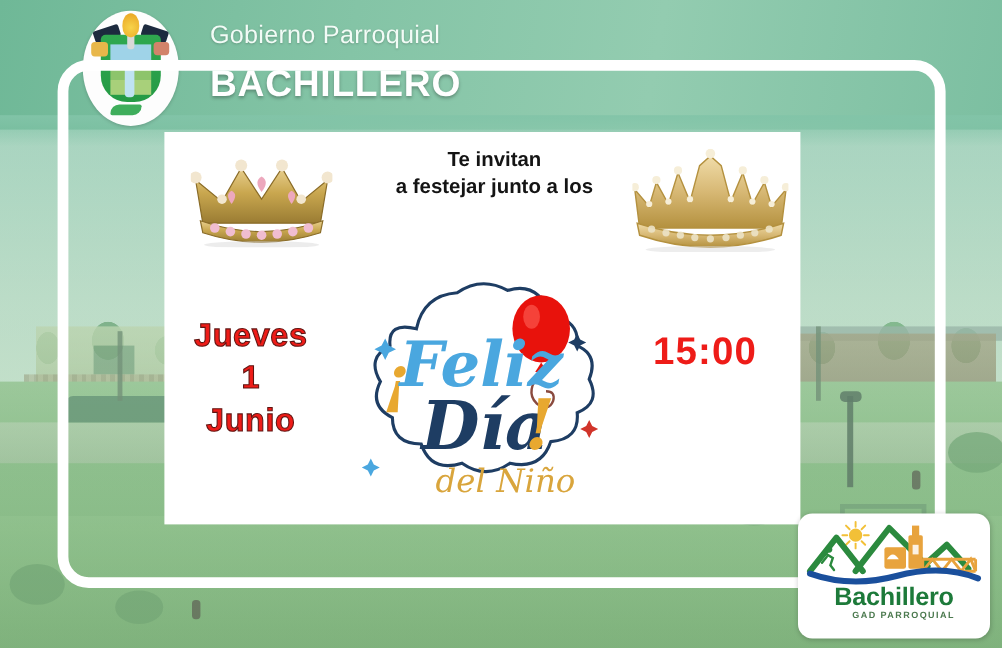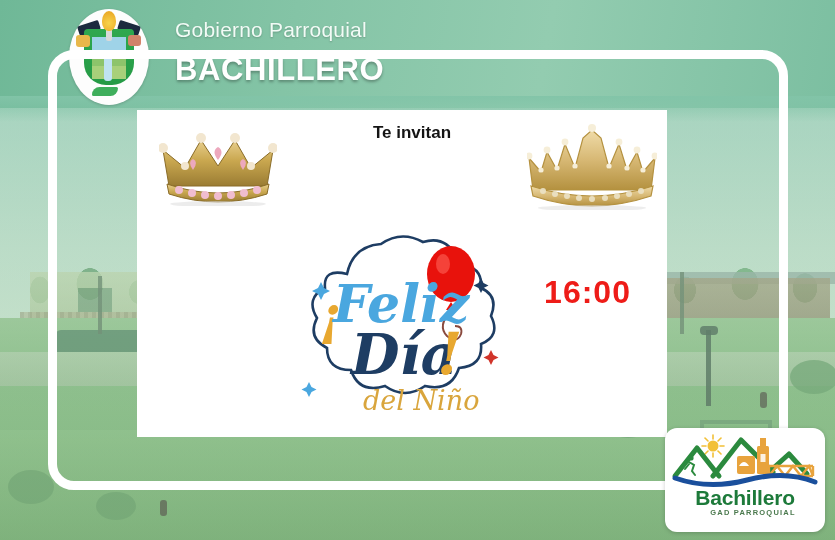--- a/index.html
+++ b/index.html
@@ -263,25 +263,31 @@
           <circle cx="90" cy="72" r="3"></circle>
             <circle cx="102" cy="70" r="3"></circle>
             <circle cx="114" cy="67" r="3"></circle>
         </g>
         <ellipse cx="65" cy="84" rx="54" ry="3" fill="#dcdcdc" opacity=".5"></ellipse>
       </svg>
     </div>
 
     <div class="invite">
       <div>Te invitan</div>
-    </div>
-
+      <div>a festejar junto a los</div>
+    </div>
+
+    <div class="datebox">
+      <div>Jueves</div>
+      <div>1</div>
+      <div>Junio</div>
+    </div>
 
     <div class="timebox">
-      <div>16:00</div>
+      <div>15:00</div>
     </div>
 
     <div class="logo">
       <svg width="248" height="205" viewBox="0 0 248 205">
 
         <g fill="none" stroke="#1e3d63" stroke-width="2.6" stroke-linecap="round">
           <path d="M62 52 q6 -28 34 -30 q20 -14 42 -2 q26 -8 36 22 q24 2 22 24
                    q18 8 10 28 q10 20 -10 28 q2 22 -22 24 q-8 24 -34 18
                    q-20 14 -40 0 q-26 8 -34 -16 q-24 0 -24 -22
                    q-20 -10 -10 -30 q-12 -20 8 -30 q-2 -20 22 -14 Z"></path>

